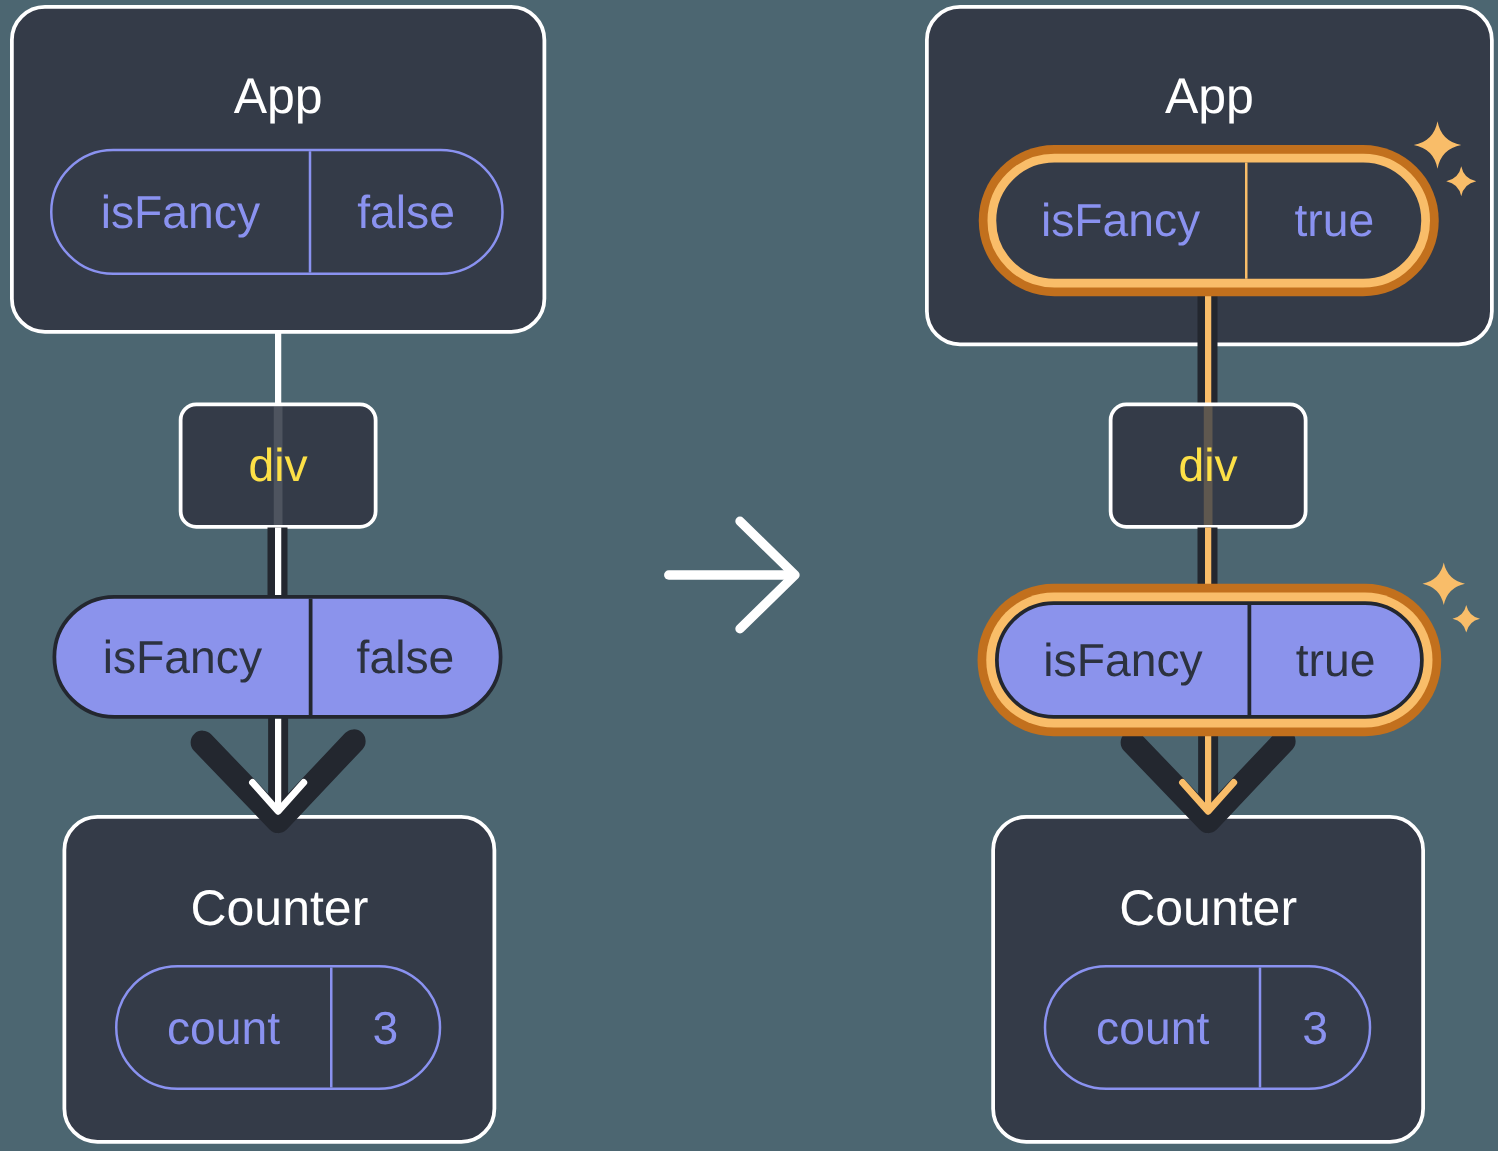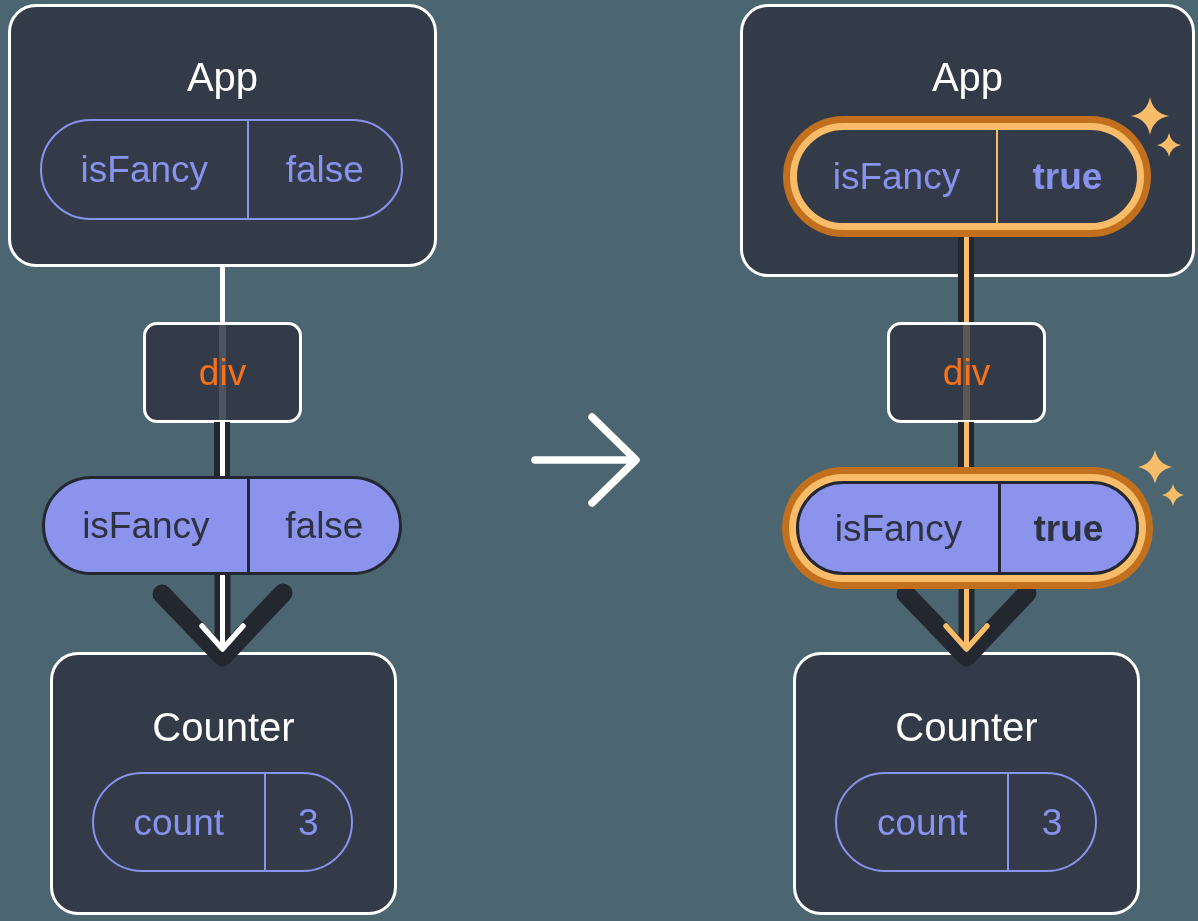--- a/index.html
+++ b/index.html
@@ -22,24 +22,24 @@
   .pill{position:absolute;display:flex;box-sizing:border-box;border-radius:70px;align-items:stretch;}
   .pill .cell{display:flex;align-items:center;justify-content:center;font-size:37px;line-height:1;}
   .pill-outline{border:2px solid var(--purple);color:var(--purple);background:transparent;}
   .pill-outline .cell-left{border-right:2px solid var(--purple);}
   .pill-solid{background:var(--purple-fill);border:3px solid var(--dark);color:var(--dark-text);}
   .pill-solid .cell-left{border-right:3px solid var(--dark);}
   .pill-fancy-outline{background:var(--node);border:7px solid var(--orange);box-shadow:0 0 0 7px var(--orange-dark);color:var(--purple);}
   .pill-fancy-outline .cell-left{border-right:2.5px solid var(--orange);}
   .pill-fancy-solid{background:var(--purple-fill);border:3px solid var(--dark);box-shadow:0 0 0 7px var(--orange),0 0 0 14px var(--orange-dark);color:var(--dark-text);}
   .pill-fancy-solid .cell-left{border-right:3px solid var(--dark);}
-  .bold{font-weight:700;}
+  .bold{font-weight:400;}
 
   .vline{position:absolute;}
-  .divnode{position:absolute;width:159px;height:101px;background:var(--node);border:3px solid #fff;border-radius:14px;box-sizing:border-box;display:flex;align-items:center;justify-content:center;color:#f97316;font-size:37px;font-weight:500;}
+  .divnode{position:absolute;width:159px;height:101px;background:var(--node);border:3px solid #fff;border-radius:14px;box-sizing:border-box;display:flex;align-items:center;justify-content:center;color:#fde047;font-size:37px;font-weight:500;}
   .divnode .stripe{position:absolute;top:0;bottom:0;left:50%;width:7px;margin-left:-3.5px;}
   .divnode .label{position:relative;}
   svg{position:absolute;display:block;}
 </style>
 </head>
 <body>
 
 <div id="stage">
 
   <div class="box" style="left:8px;top:4px;width:429px;height:263px;">

